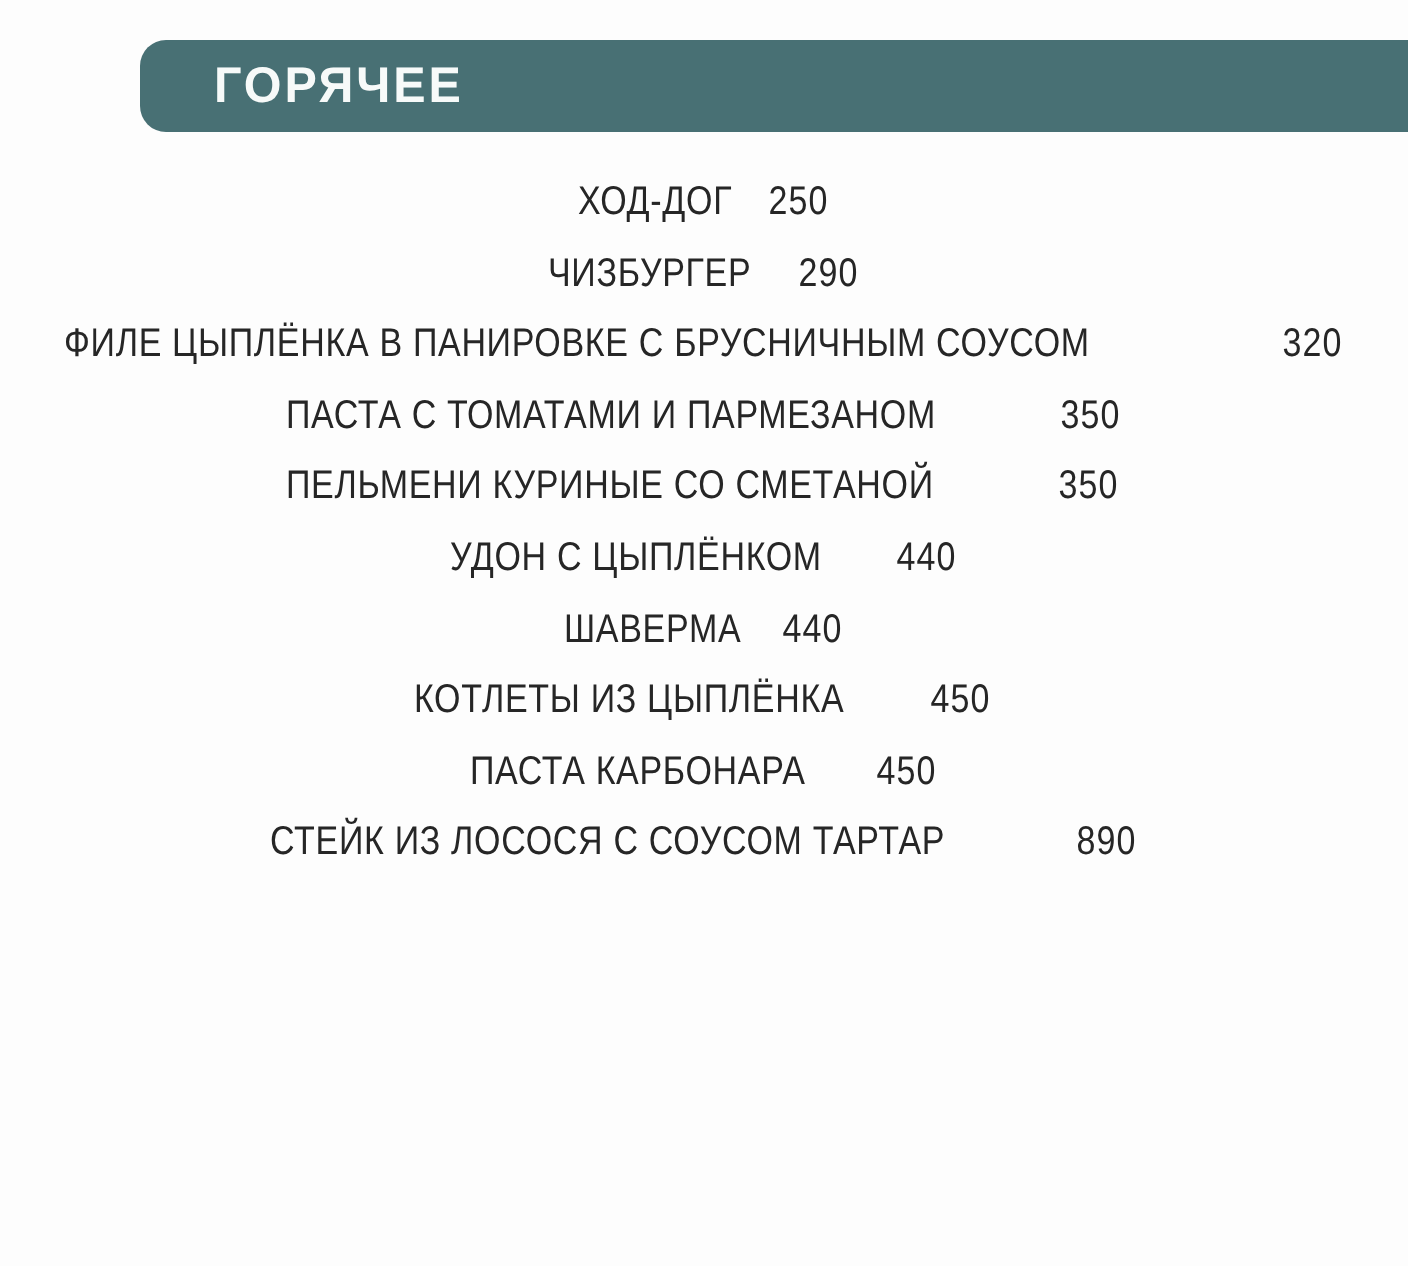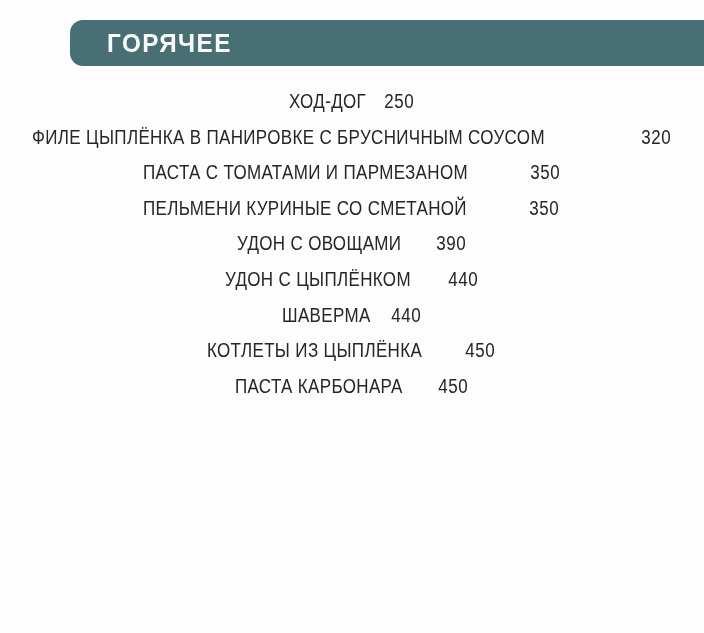--- a/index.html
+++ b/index.html
@@ -77,45 +77,49 @@
 <div class="page">
   <div class="section-header">
     <span class="section-title">ГОРЯЧЕЕ</span>
   </div>
   <div class="menu-list">
       <div class="menu-row">
         <span class="dish">ХОД-ДОГ</span>
         <span class="price">250</span>
       </div>
       <div class="menu-row">
+        <span class="dish">ЧИЗБУРГЕР</span>
+        <span class="price">290</span>
+      </div>
+      <div class="menu-row">
         <span class="dish">ФИЛЕ ЦЫПЛЁНКА В ПАНИРОВКЕ С БРУСНИЧНЫМ СОУСОМ</span>
         <span class="price">320</span>
       </div>
       <div class="menu-row">
         <span class="dish">ПАСТА С ТОМАТАМИ И ПАРМЕЗАНОМ</span>
         <span class="price">350</span>
       </div>
       <div class="menu-row">
         <span class="dish">ПЕЛЬМЕНИ КУРИНЫЕ СО СМЕТАНОЙ</span>
         <span class="price">350</span>
-      </div>
-      <div class="menu-row">
-        <span class="dish">УДОН С ОВОЩАМИ</span>
-        <span class="price">390</span>
       </div>
       <div class="menu-row">
         <span class="dish">УДОН С ЦЫПЛЁНКОМ</span>
         <span class="price">440</span>
       </div>
       <div class="menu-row">
         <span class="dish">ШАВЕРМА</span>
         <span class="price">440</span>
       </div>
       <div class="menu-row">
         <span class="dish">КОТЛЕТЫ ИЗ ЦЫПЛЁНКА</span>
         <span class="price">450</span>
       </div>
       <div class="menu-row">
         <span class="dish">ПАСТА КАРБОНАРА</span>
         <span class="price">450</span>
       </div>
+      <div class="menu-row">
+        <span class="dish">СТЕЙК ИЗ ЛОСОСЯ С СОУСОМ ТАРТАР</span>
+        <span class="price">890</span>
+      </div>
     </div>
 </div>
 
 </body></html>

